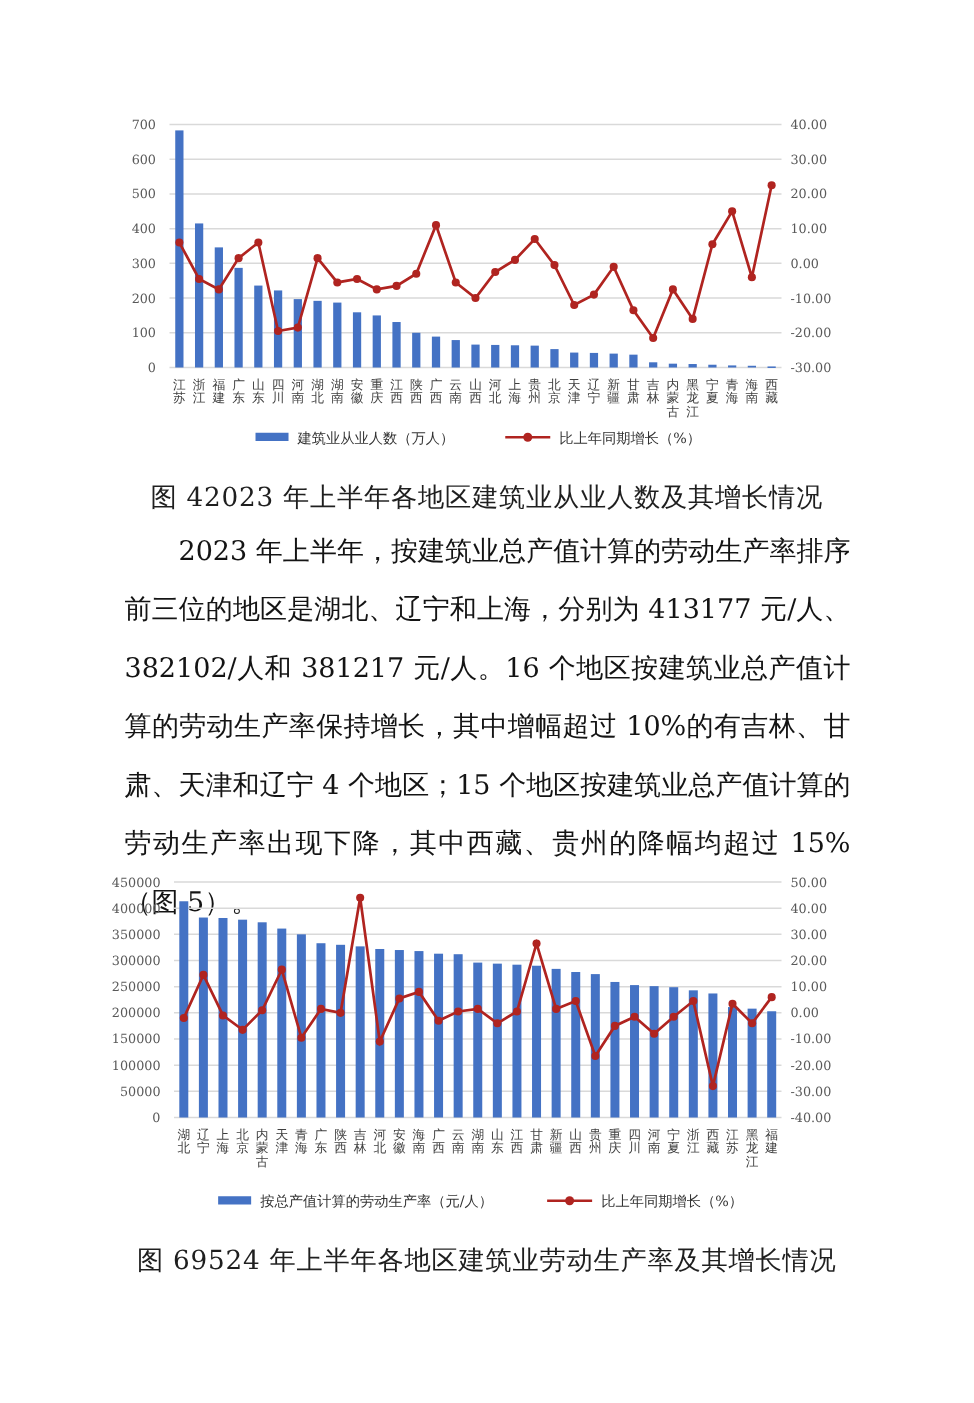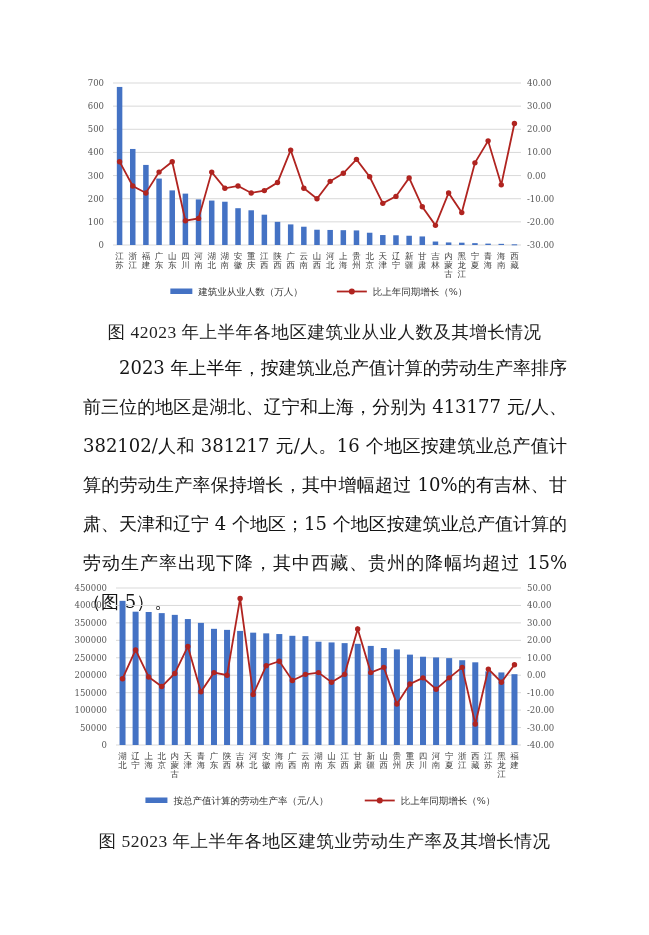--- a/index.html
+++ b/index.html
@@ -12,21 +12,20 @@
     color:#1c1c1c;
   }
   figure.chart{margin:0;position:absolute;left:0;width:649px;}
   .chart1{top:73px;height:232px;}
   .chart2{top:578px;height:237px;}
   figure.chart svg{display:block;width:649px;}
   .caption{
     position:absolute;left:0;width:649px;margin:0;
     text-align:center;font-size:17.5px;line-height:26px;color:#1f1f1f;
     letter-spacing:0.5px;
-    font-family:Liberation Serif, serif;
   }
   .cap4{top:319px;}
   .cap5{top:828px;}
   .para{
     position:absolute;left:83px;width:484px;top:348px;margin:0;
     font-size:18px;line-height:39px;
     text-align:justify;text-justify:inter-ideograph;
     text-indent:2em;color:#141414;
   }
 </style>
@@ -360,15 +359,15 @@
         <circle cx="501.4032258064516" cy="104.19999999999999" r="2.7" fill="#b02420"></circle>
         <circle cx="514.4677419354839" cy="86.75555555555556" r="2.7" fill="#b02420"></circle>
         <rect x="145.43" y="219.5" width="22" height="5.5" fill="#4472c4"></rect>
         <text x="173.43" y="226" font-size="9.5" fill="#333333">按总产值计算的劳动生产率（元/人）</text>
         <line x1="364.75" y1="222.5" x2="394.75" y2="222.5" stroke="#b02420" stroke-width="1.8"></line>
         <circle cx="379.75" cy="222.5" r="3" fill="#b02420"></circle>
         <text x="400.75" y="226" font-size="9.5" fill="#333333">比上年同期增长（%）</text>
       </svg>
   </figure>
 
-  <p class="caption cap5">图 52023 年上半年各地区建筑业劳动生产率及其增长情况</p>
+  <p class="caption cap5">图 69524 年上半年各地区建筑业劳动生产率及其增长情况</p>
 
 </div>
 
 </body></html>

